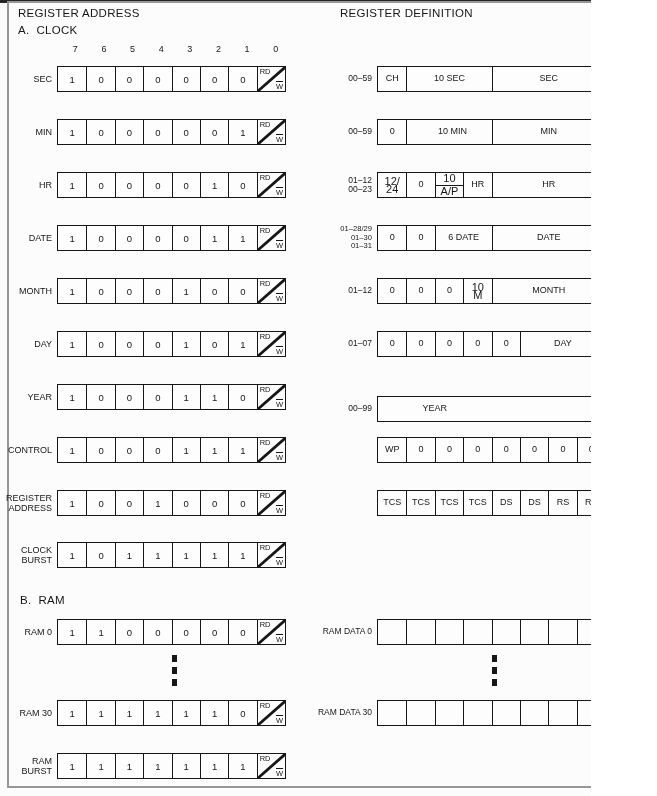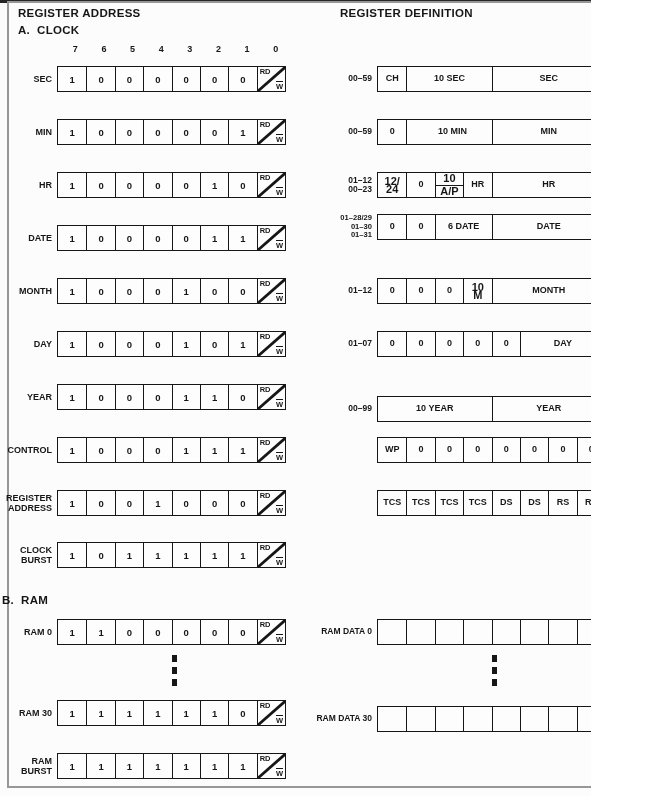--- a/index.html
+++ b/index.html
@@ -1,27 +1,27 @@
 <!DOCTYPE html>
 <html><head>
 <meta charset="utf-8">
 <style>
   * { margin:0; padding:0; box-sizing:border-box; }
   html,body { background:#ffffff; }
   body { font-family:"Liberation Sans", sans-serif; }
   .page { position:relative; width:591px; height:796px; background:#fcfcfc;
-          color:#161616; font-weight:700; overflow:hidden; }
+          color:#161616; font-weight:400; overflow:hidden; }
   .band  { position:absolute; left:0; top:0; width:645px; height:3px; background:#262626; }
   .frame { position:absolute; left:7px; top:1px; width:642px; height:787px;
            border:2px solid #979797; }
   .title { position:absolute; font-size:11.5px; letter-spacing:0.3px; white-space:pre; }
   #t-left  { left:18px;  top:7px;  }
   #t-right { left:340px; top:7px;  }
   #sec-a   { left:18px;  top:24px; }
-  #sec-b   { left:2px;  top:594px;}
+  #sec-b   { left:20px;  top:594px;}
   .bitnums { position:absolute; left:61px; top:44px; width:229px;
              display:grid; grid-template-columns:repeat(8,1fr);
              font-size:9px; text-align:center; }
   .arow, .drow { position:absolute; display:flex; align-items:center; height:26px; }
   .arow { left:0; }
   .drow { left:300px; }
   .rlabel { width:57px; text-align:right; padding-right:5px; font-size:9px; line-height:10px; }
   .dlabel { width:77px; text-align:right; padding-right:5px; font-size:8.5px; line-height:9.5px; }
   .dlabel.small { font-size:7.6px; line-height:8.6px; }
   .bbox { width:229px; height:26px; border:1.6px solid #161616; background:#fdfdfd;
@@ -395,21 +395,21 @@
             <div class="ln">A/P</div>
           </div>
           <div class="dcell" style="grid-column: span 1;">
             <div class="ln">HR</div>
           </div>
           <div class="dcell" style="grid-column: span 4;">
             <div class="ln">HR</div>
           </div>
         </div>
       </div>
-      <div class="drow" style="top: 214px;">
+      <div class="drow" style="top: 225px;">
         <div class="dlabel small">
           <div>01–28/29</div>
           <div>01–30</div>
           <div>01–31</div>
         </div>
         <div class="bbox">
           <div class="dcell" style="grid-column: span 1;">
             <div class="ln">0</div>
           </div>
           <div class="dcell" style="grid-column: span 1;">
@@ -470,23 +470,20 @@
             <div class="ln">DAY</div>
           </div>
         </div>
       </div>
       <div class="drow" style="top: 396px;">
         <div class="dlabel">
           <div>00–99</div>
         </div>
         <div class="bbox">
           <div class="dcell" style="grid-column: span 4;">
-            <div class="ln">10 YEAR</div>
-          </div>
-          <div class="dcell" style="grid-column: span 4;">
             <div class="ln">YEAR</div>
           </div>
         </div>
       </div>
       <div class="drow" style="top: 437px;">
         <div class="dlabel"></div>
         <div class="bbox">
           <div class="dcell" style="grid-column: span 1;">
             <div class="ln">WP</div>
           </div>
@@ -550,21 +547,21 @@
           <div class="dcell" style="grid-column: span 1;"></div>
           <div class="dcell" style="grid-column: span 1;"></div>
           <div class="dcell" style="grid-column: span 1;"></div>
           <div class="dcell" style="grid-column: span 1;"></div>
           <div class="dcell" style="grid-column: span 1;"></div>
           <div class="dcell" style="grid-column: span 1;"></div>
           <div class="dcell" style="grid-column: span 1;"></div>
           <div class="dcell" style="grid-column: span 1;"></div>
         </div>
       </div>
-      <div class="drow" style="top: 700px; margin-top: 6px;">
+      <div class="drow" style="top: 700px;">
         <div class="dlabel">
           <div>RAM DATA 30</div>
         </div>
         <div class="bbox">
           <div class="dcell" style="grid-column: span 1;"></div>
           <div class="dcell" style="grid-column: span 1;"></div>
           <div class="dcell" style="grid-column: span 1;"></div>
           <div class="dcell" style="grid-column: span 1;"></div>
           <div class="dcell" style="grid-column: span 1;"></div>
           <div class="dcell" style="grid-column: span 1;"></div>

